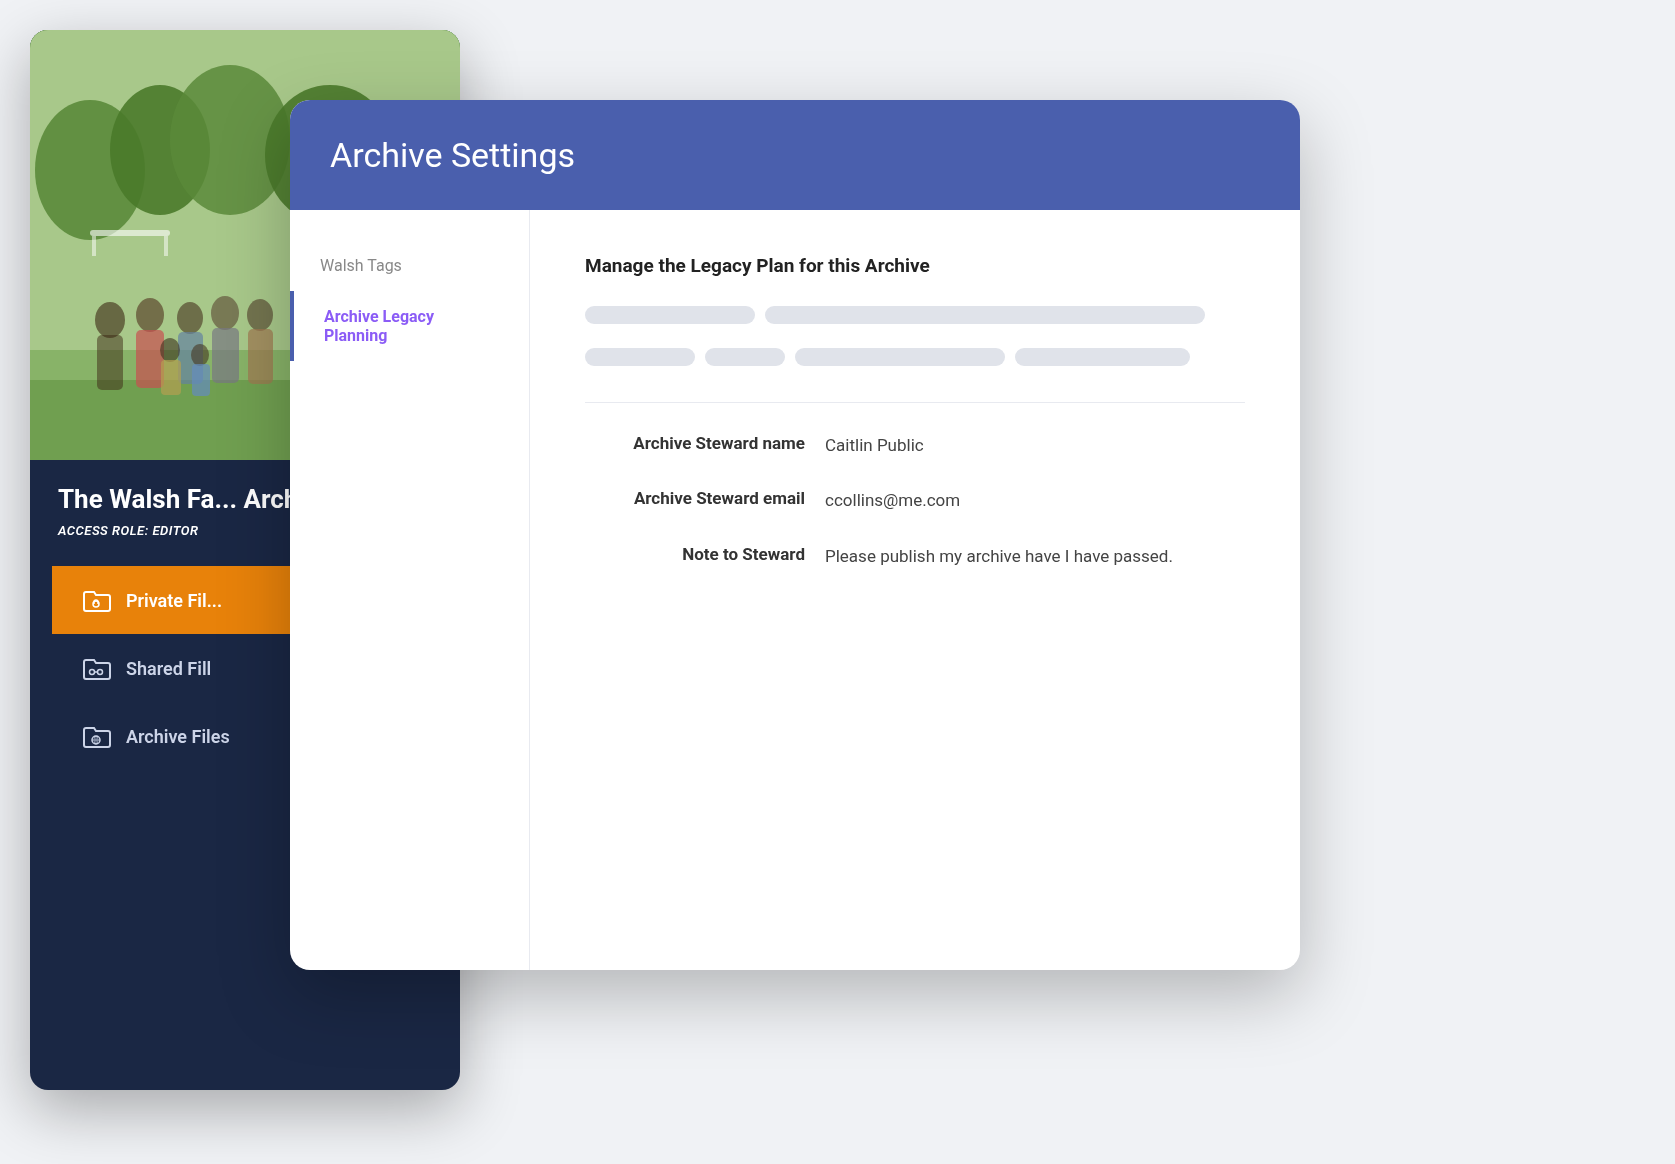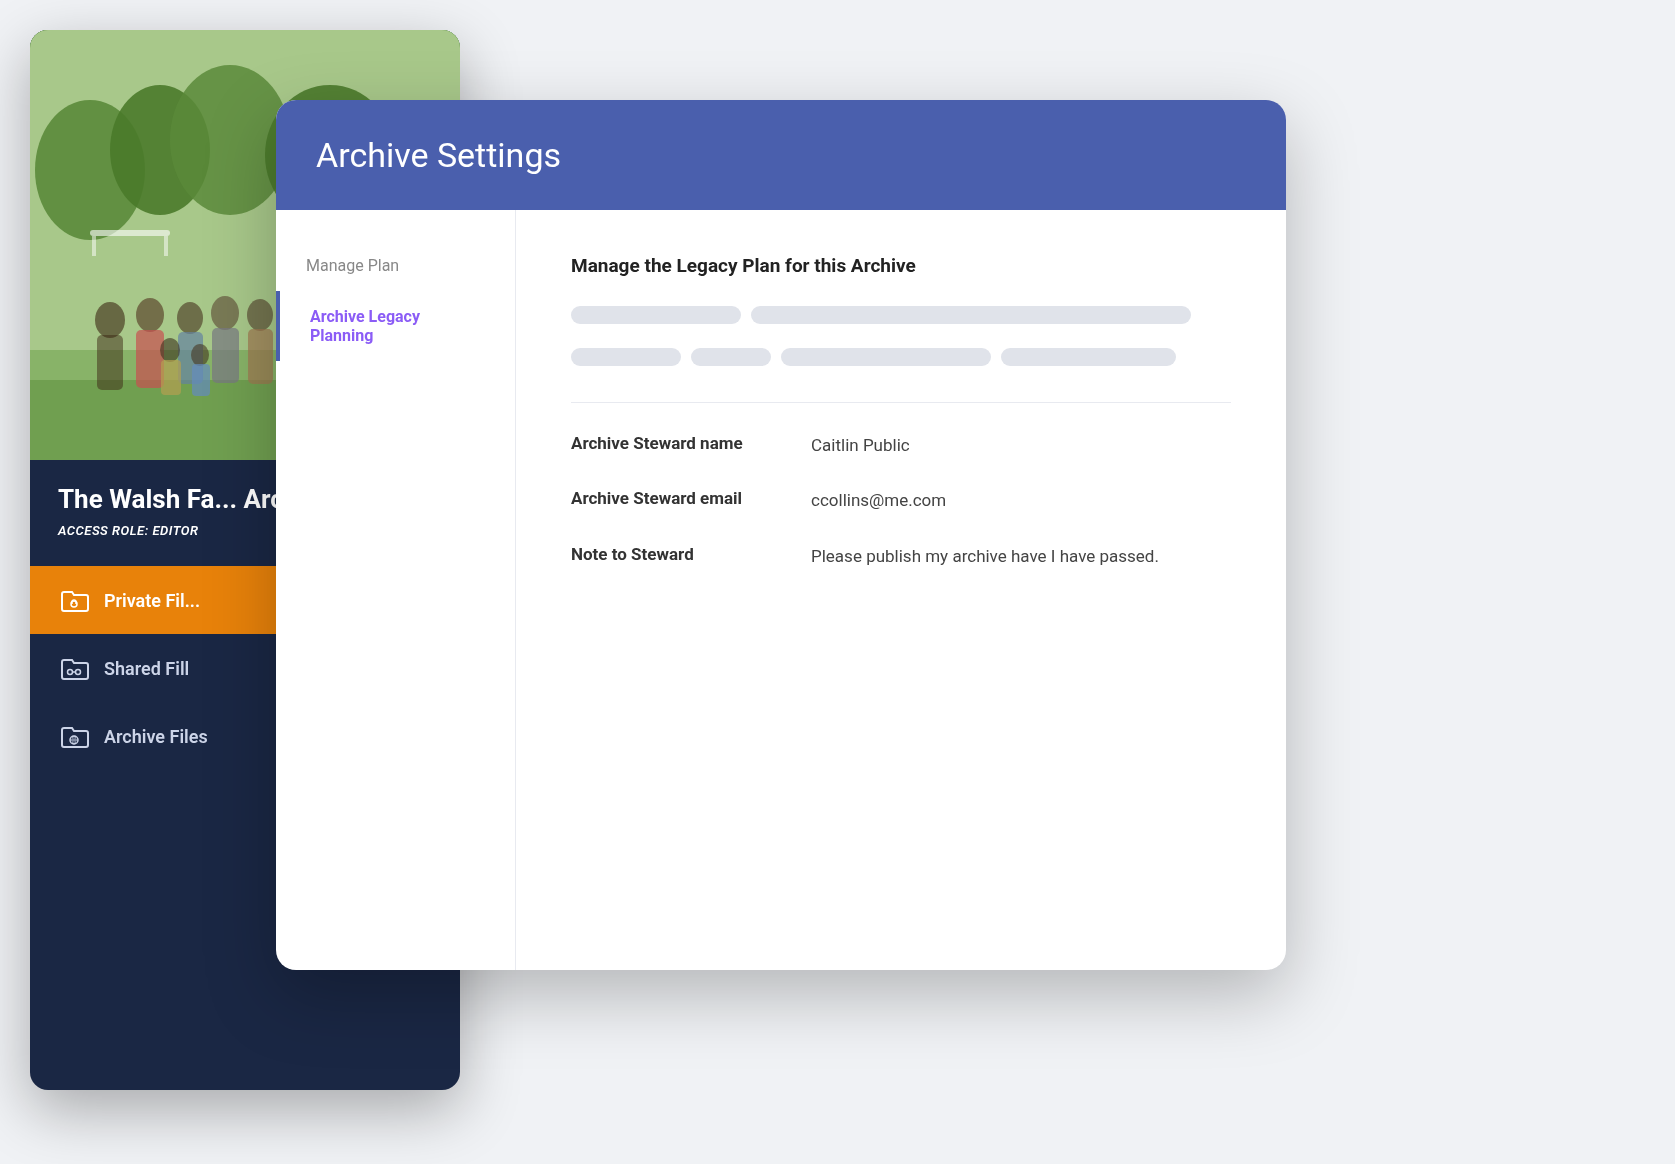--- a/index.html
+++ b/index.html
@@ -86,20 +86,21 @@
 
     .nav-item {
       display: flex;
       align-items: center;
       padding: 18px 28px;
       color: #ffffff;
       font-size: 18px;
       font-weight: 600;
       gap: 14px;
       cursor: pointer;
+      margin-left: 22px;
     }
 
     .nav-item.active {
       background: #e8820a;
       border-radius: 0;
     }
 
     .nav-item:not(.active) {
       color: #ccd4e8;
       text-align: center;
@@ -107,21 +108,21 @@
 
     .nav-icon {
       width: 32px;
       height: 32px;
       flex-shrink: 0;
     }
 
     
     .settings-modal {
       position: absolute;
-      left: 276px;
+      left: 290px;
       top: 100px;
       width: 1010px;
       height: 870px;
       background: #ffffff;
       border-radius: 20px;
       box-shadow: 0 25px 70px rgba(0,0,0,0.25);
       overflow: hidden;
     }
 
     
@@ -213,20 +214,21 @@
       margin-bottom: 30px;
       gap: 20px;
     }
 
     .info-label {
       font-weight: 700;
       font-size: 17px;
       color: #333;
       min-width: 220px;
       flex-shrink: 0;
+      text-align: right;
     }
 
     .info-value {
       font-size: 17px;
       color: #444;
       line-height: 1.5;
     }
 
     
     .divider {
@@ -329,21 +331,21 @@
 
   <div class="settings-modal">
 
     <div class="modal-header" style="background: #4a5fad;">
       <h1 class="modal-title">Archive Settings</h1>
     </div>
 
     <div class="modal-body">
 
       <div class="modal-nav">
-        <div class="modal-nav-item">Manage Plan</div>
+        <div class="modal-nav-item">Walsh Tags</div>
         <div class="modal-nav-item active" style="border-left: 4px solid #4a5fad; color: #8b5cf6; font-weight: 700;">Archive Legacy Planning</div>
       </div>
 
       <div class="modal-content">
 
         <h2 class="content-title">Manage the Legacy Plan for this Archive</h2>
 
         <div class="skeleton-lines">
           <div class="skeleton-row">
             <div class="skeleton-line skeleton-short" style="width:170px;"></div>

